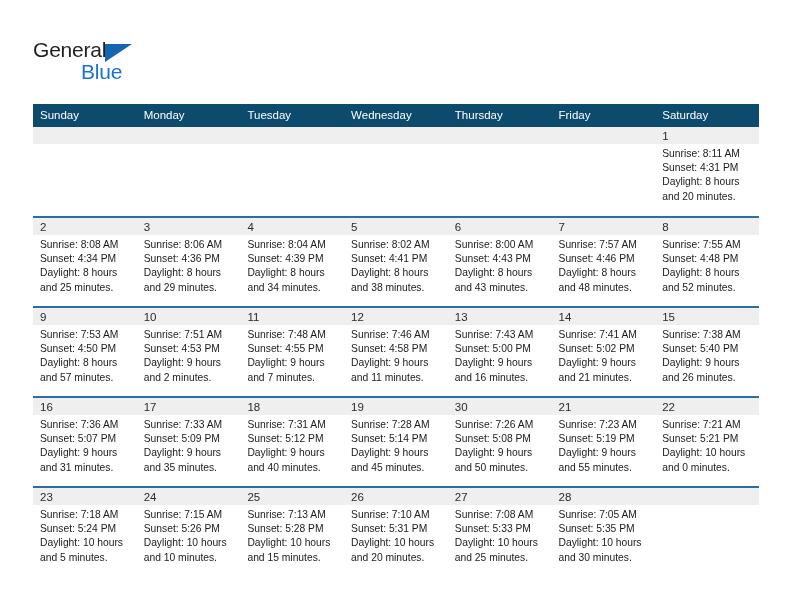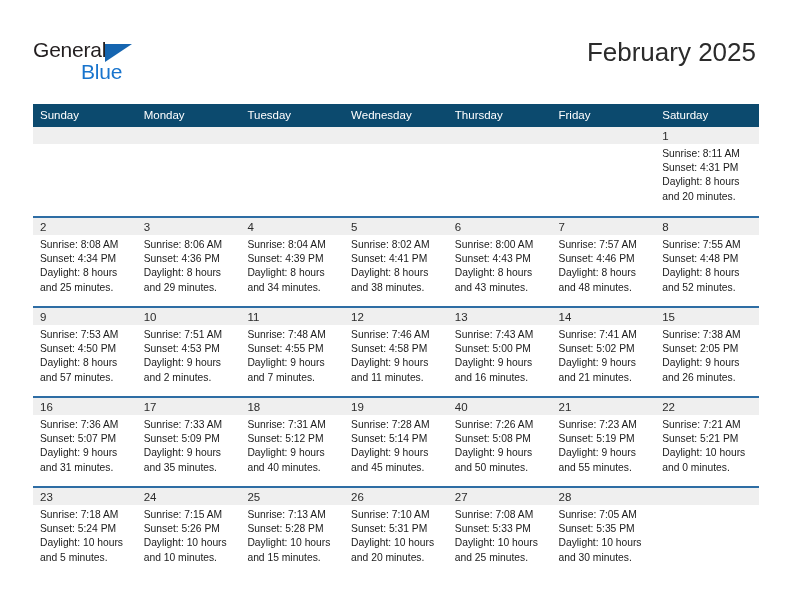--- a/index.html
+++ b/index.html
@@ -123,21 +123,20 @@
 <body>
 
 <div class="page">
 
   <div class="top">
     <div class="logo">
       <span class="logo-general">General</span>
       <span class="logo-tri"></span>
       <span class="logo-blue">Blue</span>
     </div>
-    <div class="title">February 2025</div>
   </div>
 
   <table class="cal">
     <thead>
       <tr>
         <th>Sunday</th>
         <th>Monday</th>
         <th>Tuesday</th>
         <th>Wednesday</th>
         <th>Thursday</th>
@@ -292,21 +291,21 @@
               <div>Sunrise: 7:41 AM</div>
               <div>Sunset: 5:02 PM</div>
               <div>Daylight: 9 hours</div>
               <div>and 21 minutes.</div>
             </div>
           </td>
           <td>
             <div class="daynum">15</div>
             <div class="info">
               <div>Sunrise: 7:38 AM</div>
-              <div>Sunset: 2:05 PM</div>
+              <div>Sunset: 5:40 PM</div>
               <div>Daylight: 9 hours</div>
               <div>and 26 minutes.</div>
             </div>
           </td>
         </tr>
         <tr class="week">
           <td>
             <div class="daynum">16</div>
             <div class="info">
               <div>Sunrise: 7:36 AM</div>
@@ -336,21 +335,21 @@
           <td>
             <div class="daynum">19</div>
             <div class="info">
               <div>Sunrise: 7:28 AM</div>
               <div>Sunset: 5:14 PM</div>
               <div>Daylight: 9 hours</div>
               <div>and 45 minutes.</div>
             </div>
           </td>
           <td>
-            <div class="daynum">40</div>
+            <div class="daynum">30</div>
             <div class="info">
               <div>Sunrise: 7:26 AM</div>
               <div>Sunset: 5:08 PM</div>
               <div>Daylight: 9 hours</div>
               <div>and 50 minutes.</div>
             </div>
           </td>
           <td>
             <div class="daynum">21</div>
             <div class="info">

